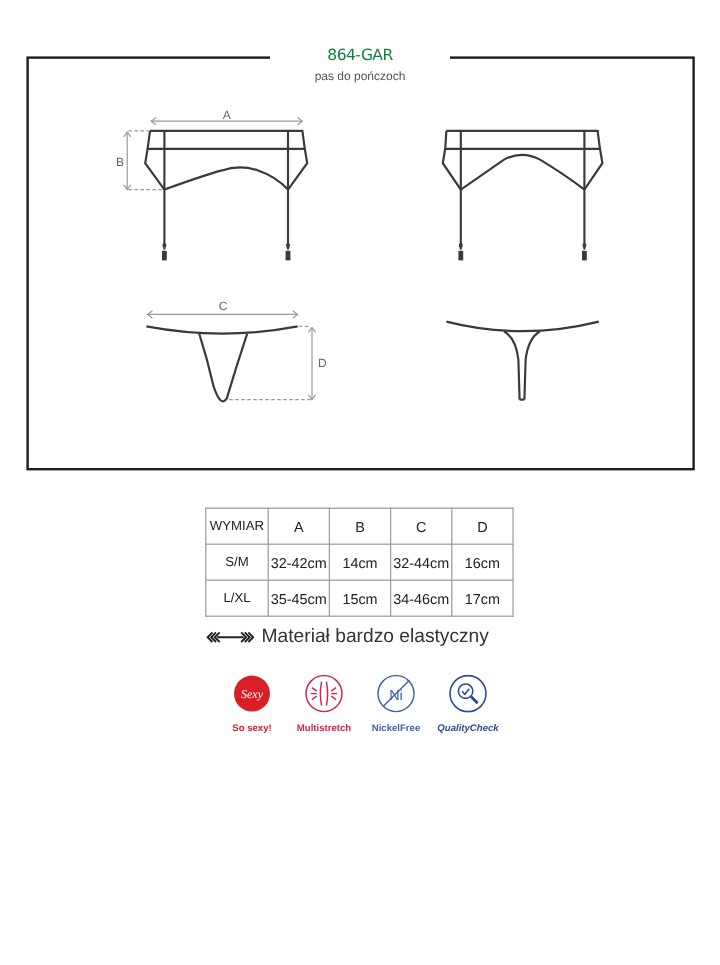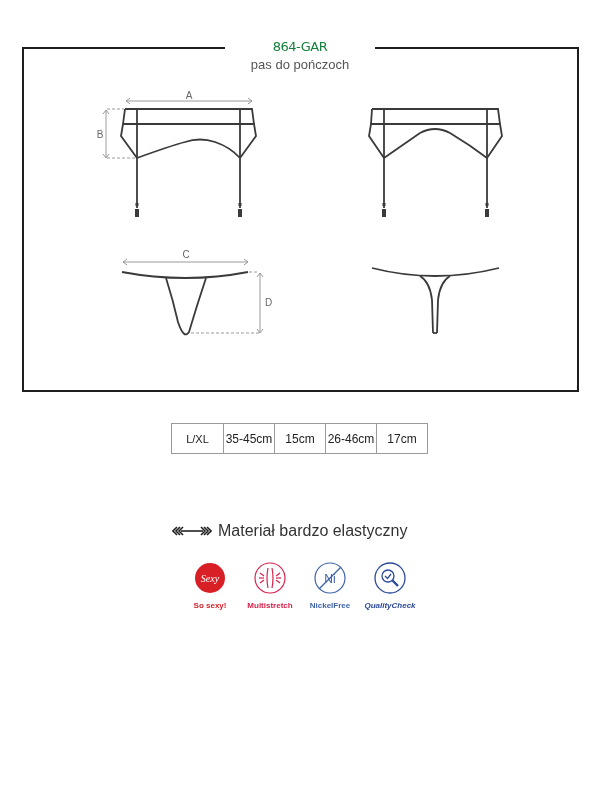--- a/index.html
+++ b/index.html
@@ -1,20 +1,20 @@
 <!DOCTYPE html>
 <html><head>
 <meta charset="utf-8">
 <style>
   html,body{margin:0;padding:0;background:#ffffff;}
   body{width:600px;height:804px;position:relative;overflow:hidden;font-family:"Liberation Sans",sans-serif;color:#222;}
   .frame{position:absolute;left:22px;top:47px;width:553px;height:341px;border:2px solid #1e1e1e;}
   .title-wrap{position:absolute;left:225px;top:36px;width:150px;height:36px;background:#fff;text-align:center;}
   .title{font-size:13px;font-weight:bold;letter-spacing:-0.5px;color:#15803d;line-height:22px;margin-top:0px;font-family:"DejaVu Sans",sans-serif;font-weight:normal;}
-  .subtitle{font-size:13px;color:#555;line-height:11px;margin-top:1px;}
+  .subtitle{font-size:10px;color:#555;line-height:11px;margin-top:1px;}
   svg.drawing{position:absolute;left:0;top:0;}
   table.sizes{position:absolute;left:171px;top:423px;border-collapse:collapse;font-size:12px;color:#222;}
   table.sizes td{border:1px solid #9a9a9a;width:50px;height:29px;text-align:center;padding:0;}
   table.sizes td.first{width:51px;font-size:11px;}
   .elastic{position:absolute;left:172px;top:522px;display:flex;align-items:center;font-size:16px;color:#333;}
   .elastic svg{margin-right:6px;}
   .badges{position:absolute;left:180px;top:562px;width:250px;height:50px;}
   .badge{position:absolute;top:0;width:60px;text-align:center;}
   .badge .lbl{font-size:8px;font-weight:bold;margin-top:3px;white-space:nowrap;}
 </style>
@@ -99,25 +99,39 @@
   <g fill="none" stroke="#3a3a3a" stroke-width="1.8">
     <path d="M372 268 Q435 284 499 268"></path>
     <path d="M420 276 Q430 282 432 300 L433 333"></path>
     <path d="M450 276 Q440 282 438 300 L437 333"></path>
     <path d="M433 333 L437 333"></path>
   </g>
 </svg>
 
 <table class="sizes">
   <tbody>
+      <tr>
+    <td class="first">WYMIAR</td>
+    <td>A</td>
+    <td>B</td>
+    <td>C</td>
+    <td>D</td>
+  </tr>
+  <tr>
+    <td class="first">S/M</td>
+    <td>32-42cm</td>
+    <td>14cm</td>
+    <td>32-44cm</td>
+    <td>16cm</td>
+  </tr>
   <tr>
     <td class="first">L/XL</td>
     <td>35-45cm</td>
     <td>15cm</td>
-    <td>26-46cm</td>
+    <td>34-46cm</td>
     <td>17cm</td>
   </tr>
 </tbody>
   </table>
 
 <div class="elastic">
   <svg width="40" height="10">
     <g fill="none" stroke="#222" stroke-width="1.6">
       <path d="M5 1 L1 5 L5 9"></path>
         <path d="M8 1 L4 5 L8 9"></path>

